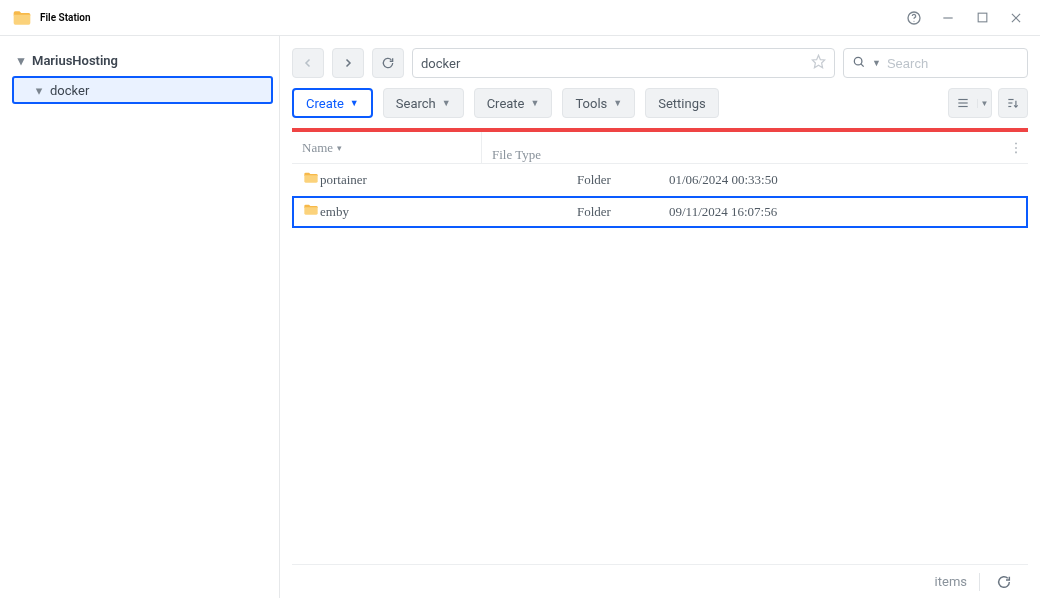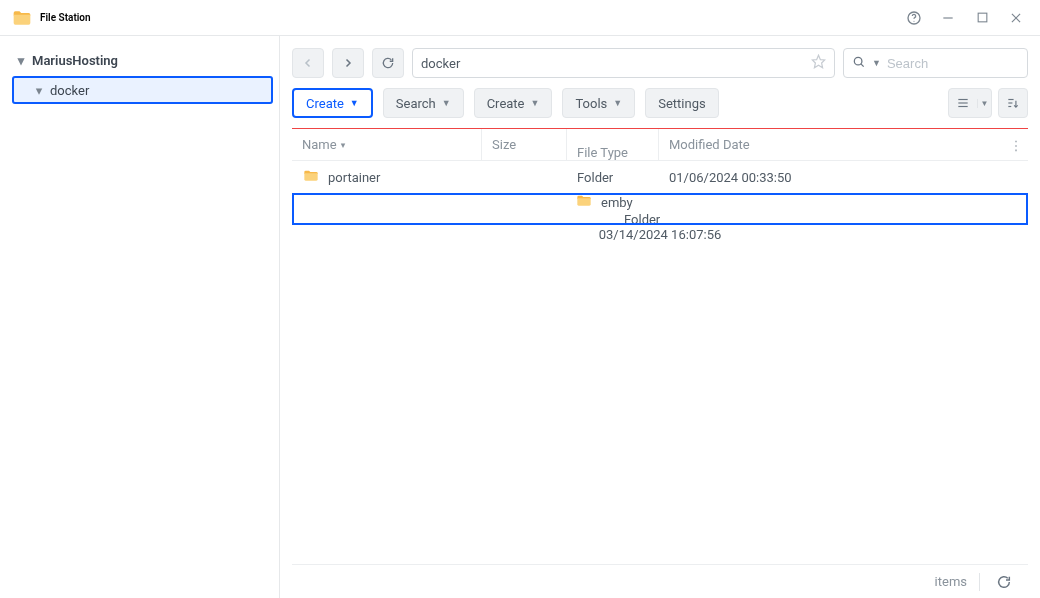--- a/index.html
+++ b/index.html
@@ -42,39 +42,39 @@
   .btn-create { border: 2px solid #0a5bff; color: #0a5bff; background: #fff; }
   .btn-create .caret { color: #0a5bff; }
   .toolbar-spacer { flex: 1; }
   .view-group { display: flex; gap: 6px; }
   .view-btn { width: 30px; height: 30px; background: #f0f2f4; border: 1px solid #e2e5e8; border-radius: 4px; display: inline-flex; align-items: center; justify-content: center; color: #6b7682; cursor: pointer; }
   .view-split { width: 44px; display: flex; }
   .view-split .vs-left { flex: 1; display:flex; align-items:center; justify-content:center; }
   .view-split .vs-right { width: 14px; border-left: 1px solid #e2e5e8; display:flex; align-items:center; justify-content:center; font-size:8px; color:#7b858f; }
 
   
-  .table-wrap { margin-top: 10px; flex: 1; display: flex; flex-direction: column; min-height: 0; border-top: 1px solid #ef4444; }
+  .table-wrap { margin-top: 10px; flex: 1; display: flex; flex-direction: column; min-height: 0; border-top: 4px solid #ef4444; font-family: Liberation Serif, serif; }
   .thead { display: flex; height: 32px; align-items: center; color: #8a939c; border-bottom: 1px solid #eceef0; position: relative; }
   .th { padding: 0 10px; display: flex; align-items: center; gap: 4px; border-right: 1px solid #eceef0; height: 100%; }
   .th:last-of-type { border-right: none; }
   .th .sort { font-size: 9px; }
   .col-name { width: 190px; }
   .col-size { width: 85px; }
   .col-type { width: 92px; align-items: flex-end; }
   .col-date { flex: 1; }
   .th-menu { position: absolute; right: 2px; top: 6px; width: 20px; height: 20px; display:flex; align-items:center; justify-content:center; color:#9aa3ac; cursor:pointer; }
 
   .tbody { flex: 1; overflow: auto; }
   .row { display: flex; height: 32px; align-items: center; color: #505a64; }
-  .row .cell { padding: 0 10px; display: flex; align-items: center; gap: 8px; height: 100%; }
+  .row .cell { padding: 0 10px; display: flex; align-items: center; height: 100%; }
   .row .cell.col-name { width: 190px; }
   .row .cell.col-size { width: 85px; }
   .row .cell.col-type { width: 92px; }
   .row .cell.col-date { flex: 1; }
-  .row.highlight { outline: 2px solid #0a5bff; outline-offset: -2px; flex-direction: column; }
+  .row.highlight { outline: 2px solid #0a5bff; outline-offset: -2px; }
   .folder-icon { width: 18px; height: 16px; }
 
   
   .statusbar { height: 34px; border-top: 1px solid #eceef0; display: flex; align-items: center; justify-content: flex-end; padding: 0 12px; gap: 12px; color: #8a939c; }
   .statusbar .divider { width: 1px; height: 18px; background: #e2e5e8; }
   .statusbar .reload { width: 24px; height: 24px; display:flex; align-items:center; justify-content:center; color:#6b7682; cursor:pointer; }
 </style>
 </head>
 <body>
 
@@ -209,28 +209,22 @@
           </span>
         </div>
       </div>
 
       <div class="table-wrap">
         <div class="thead">
           <div class="th col-name">
             <span>Name</span>
             <span class="sort">▾</span>
           </div>
-          <div class="th col-size">
-            <span>Size</span>
-          </div>
           <div class="th col-type">
             <span>File Type</span>
-          </div>
-          <div class="th col-date">
-            <span>Modified Date</span>
           </div>
           <span class="th-menu">⋮</span>
         </div>
         <div class="tbody" id="tbody">
 
         <div class="row">
               <div class="cell col-name">
                 <span><svg class="folder-icon" viewBox="0 0 24 24">
                     <path fill="#f7b94a" d="M2 6a2 2 0 0 1 2-2h5l2 2h9a2 2 0 0 1 2 2v1H2V6z"></path>
                     <path fill="#fbd27b" d="M2 8h20v9a2 2 0 0 1-2 2H4a2 2 0 0 1-2-2V8z"></path>
@@ -255,21 +249,21 @@
                   </svg></span>
                 <span>emby</span>
               </div>
               <div class="cell col-size">
                 <span></span>
               </div>
               <div class="cell col-type">
                 <span>Folder</span>
               </div>
               <div class="cell col-date">
-                <span>03/14/2024 16:07:56</span>
+                <span>09/11/2024 16:07:56</span>
               </div>
             </div>
           </div>
       </div>
 
       <div class="statusbar">
         <span>items</span>
         <span class="divider"></span>
         <span class="reload">
           <svg width="16" height="16" viewBox="0 0 24 24" fill="none" stroke="currentColor" stroke-width="2.2">

